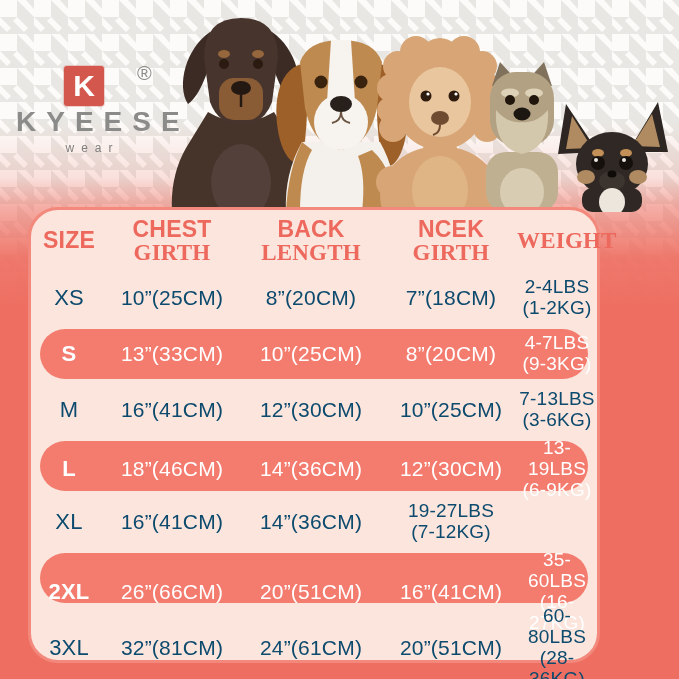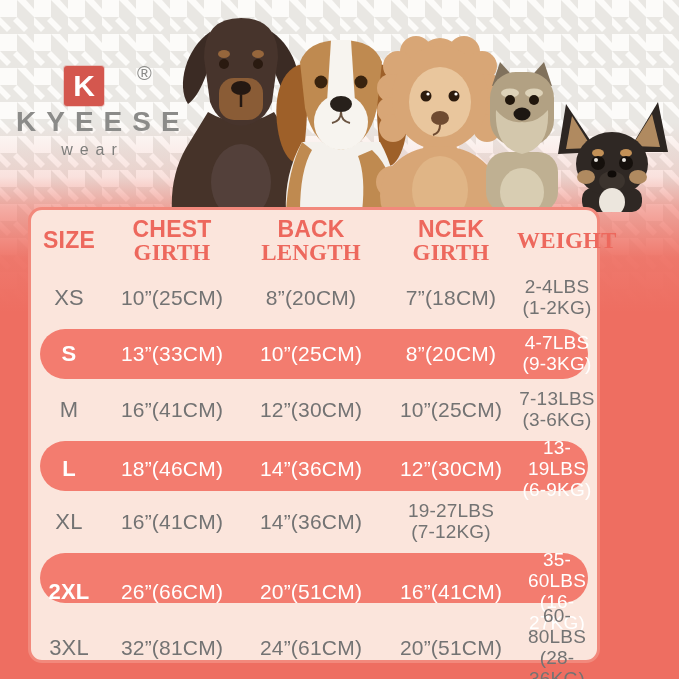--- a/index.html
+++ b/index.html
@@ -19,30 +19,30 @@
 
   
   .logo{position:absolute;top:0;left:0;width:180px;height:170px;}
   .logo-k{position:absolute;left:64px;top:66px;width:40px;height:40px;background:#d4574e;
           border-radius:3px;color:#fff;font-weight:bold;font-size:30px;line-height:40px;
           text-align:center;box-shadow:0 0 0 1px rgba(212,87,78,.25);}
   .logo-r{position:absolute;left:137px;top:62px;font-size:20px;color:#8a8a88;}
   .logo-name{position:absolute;left:6px;top:106px;width:166px;text-align:center;
              font-size:28px;font-weight:700;letter-spacing:10px;text-indent:10px;color:#8b8b89;}
   .logo-sub{position:absolute;left:6px;top:141px;width:166px;text-align:center;
-            font-size:16px;letter-spacing:7px;text-indent:7px;color:#7e7e7c;}
+            font-size:12px;letter-spacing:7px;text-indent:7px;color:#7e7e7c;}
 
   
   .panel{position:absolute;left:28px;top:207px;width:572px;height:456px;box-sizing:border-box;
-         background:#fbe5dc;border:3px solid #f2897c;border-radius:14px;
+         background:#fbe5dc;border:3px solid #f2897c;border-radius:30px;
          display:flex;flex-direction:column;padding:2px 0;}
   .row{position:relative;display:grid;grid-template-columns:76px 130px 148px 132px 1fr;
        align-items:center;height:56px;flex:0 0 auto;}
   .row.header{height:58px;}
-  .cell{position:relative;z-index:1;text-align:center;font-size:21px;color:#737373;
+  .cell{position:relative;z-index:1;text-align:center;font-size:21px;color:#0c4a6e;
         letter-spacing:0.2px;}
   .header .cell{color:#ed685d;font-weight:bold;font-size:23px;line-height:1.02;}
   .header .cell .l2{display:block;font-family:Liberation Serif, serif;}
   .cell.size{font-size:22px;}
   .cell.weight{font-size:19px;line-height:1.1;}
   .cell .wl{display:block;}
   .row.highlight::before{content:"";position:absolute;left:9px;right:9px;top:3px;bottom:3px;
         background:#f37c6f;border-radius:25px;z-index:0;}
   .row.highlight .cell{color:#ffffff;}
   .row.highlight .cell.size{font-weight:bold;}

